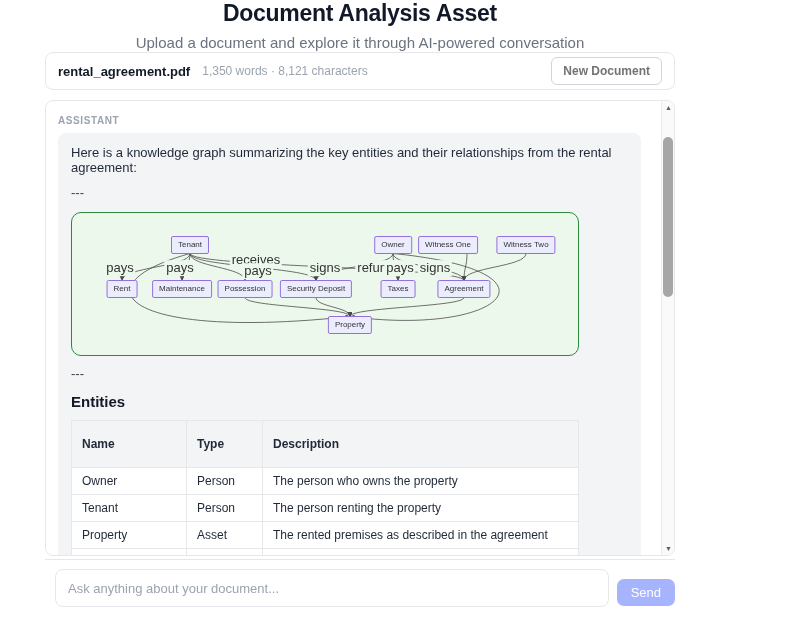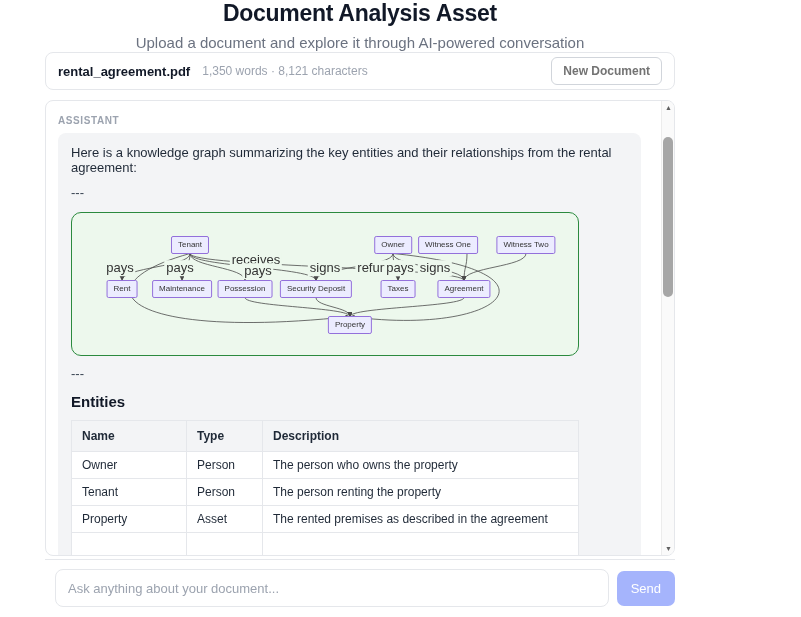--- a/index.html
+++ b/index.html
@@ -32,39 +32,39 @@
     border:1.5px solid #2b8a3e; border-radius:10px; }
   .diagram svg { position:absolute; left:0; top:0; overflow:visible; }
   .gnode { position:absolute; transform:translate(-50%,-50%); background:#ececff;
     border:1px solid #9370db; border-radius:2px; font-size:8px; color:#333;
     padding:4px 6px; white-space:nowrap; line-height:1; }
   .glabel { position:absolute; transform:translate(-50%,-50%); font-size:13px; color:#333;
     background:#edf8ed; padding:0 2px; line-height:1.2; }
 
   .entities-table { margin-top:10px; width:508px; border-collapse:collapse; font-size:12px; background:#fff; }
   .entities-table th, .entities-table td { border:1px solid #e5e7eb; text-align:left; padding:6px 10px; }
-  .entities-table th { background:#f3f4f6; font-weight:700; padding:8px 10px; }
+  .entities-table th { background:#f3f4f6; font-weight:700; padding:16px 10px; }
   .entities-table th:nth-child(1){ width:115px; }
   .entities-table th:nth-child(2){ width:76px;margin-left:40px; }
 
   .scrollbar { position:absolute; top:0; right:0; width:13px; height:100%;
     background:#fafafa; border-left:1px solid #ececec; }
   .sb-arrow { width:13px; height:13px; font-size:7px; color:#606060;
     display:flex; align-items:center; justify-content:center; cursor:pointer; }
   .sb-up { position:absolute; top:0; }
   .sb-down { position:absolute; bottom:0; }
   .sb-thumb { position:absolute; top:36px; left:1px; width:10px; height:160px;
     background:#a6a6a6; border-radius:5px; cursor:pointer; }
 
   .composer { margin-top:3px; border-top:1px solid #e5e7eb; padding:9px 0 0 10px;
     display:flex; align-items:flex-end; gap:8px; }
   .chat-input { width:632px; height:38px; border:1px solid #e5e7eb; border-radius:8px;
     padding:0 12px; font-size:13px; font-family:inherit; color:#111827; outline:none; }
   .chat-input::placeholder { color:#9ca3af; }
-  .send-btn { height:35px; padding:0 14px; background:#a5b4fc; color:#fff; border:none;
+  .send-btn { height:27px; padding:0 14px; background:#a5b4fc; color:#fff; border:none;
     border-radius:7px; font-size:13px; font-weight:500; cursor:pointer; margin-bottom:1px; }
 </style>
 </head>
 <body>
 
 <div class="content">
 
   <h1 class="title">Document Analysis Asset</h1>
   <p class="subtitle">Upload a document and explore it through AI-powered conversation</p>
 

